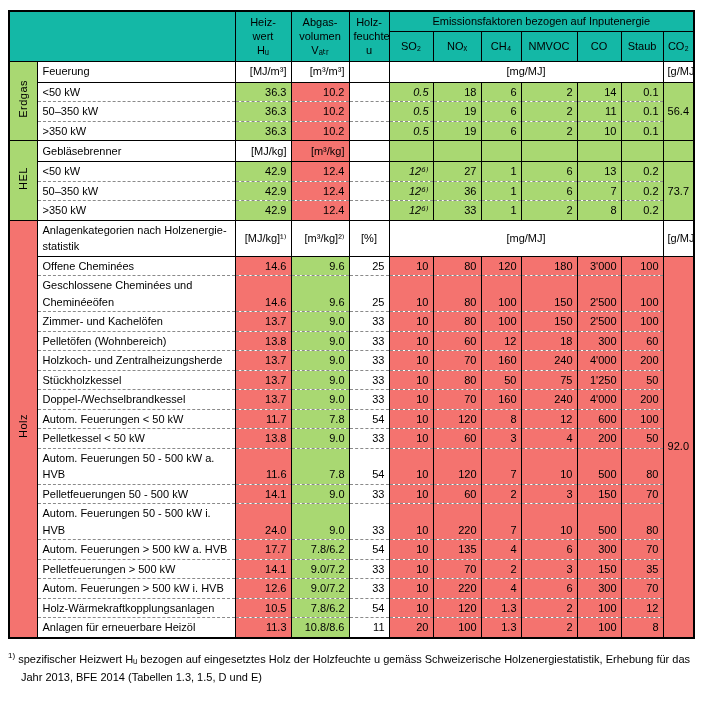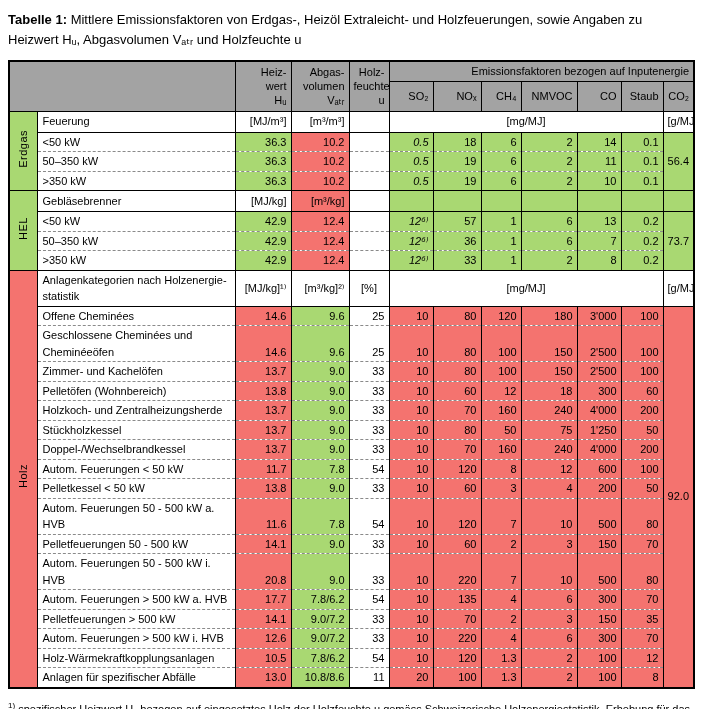--- a/index.html
+++ b/index.html
@@ -30,25 +30,25 @@
     border-left: 1px solid #000;
     border-right: 1px solid #000;
     border-top: none;
     border-bottom: none;
     padding: 1px 4px;
     overflow: hidden;
     box-sizing: border-box;
   }
   thead th {
     font-weight: normal;
-    text-align: right;
+    text-align: center;
     vertical-align: middle;
     white-space: pre-line;
     line-height: 1.3;
-    background: #a3a3a3;
+    background: #14b8a6;
   }
   thead tr.hrow2 th { border-top: 1px solid #000; height: 30px; }
   thead tr.hrow1 { height: 20px; }
   thead th.corner { border-left: none; }
 
   tbody td {
     vertical-align: bottom;
     line-height: 1.5;
     white-space: pre-line;
   }
@@ -75,23 +75,20 @@
 
   .footnotes { margin-top: 10px; font-size: 11px; line-height: 1.7; }
   .footnote { padding-left: 13px; text-indent: -13px; margin: 0 0 1px 0; }
   .footnote sup { font-size: 8px; }
 </style>
 </head>
 <body>
 
 <div class="page">
 
-  <div class="title">
-    <span class="bold">Tabelle 1:</span><span> Mittlere Emissionsfaktoren von Erdgas-, Heizöl Extraleicht- und Holzfeuerungen, sowie Angaben zu Heizwert Hᵤ, Abgasvolumen Vₐₜᵣ und Holzfeuchte u</span>
-  </div>
 
   <table class="main">
     <colgroup>
       <col style="width:28px">
         <col style="width:198px">
       <col style="width:56px">
         <col style="width:58px">
         <col style="width:40px">
       <col style="width:44px">
         <col style="width:48px">
@@ -185,21 +182,21 @@
           <td style="background: rgb(169, 216, 114);"></td>
           <td style="background: rgb(169, 216, 114);"></td>
           <td style="background: rgb(169, 216, 114);"></td>
         </tr>
         <tr class="r-solid datarow">
           <td class="name-cell">&lt;50 kW</td>
           <td class="num" style="background: rgb(169, 216, 114);">42.9</td>
           <td class="num" style="background: rgb(244, 115, 111);">12.4</td>
           <td class="num" style="background: rgb(255, 255, 255);"></td>
           <td class="num italic" style="background: rgb(169, 216, 114);">12⁶⁾</td>
-          <td class="num" style="background: rgb(169, 216, 114);">57</td>
+          <td class="num" style="background: rgb(169, 216, 114);">27</td>
           <td class="num" style="background: rgb(169, 216, 114);">1</td>
           <td class="num" style="background: rgb(169, 216, 114);">6</td>
           <td class="num" style="background: rgb(169, 216, 114);">13</td>
           <td class="num" style="background: rgb(169, 216, 114);">0.2</td>
           <td class="num co2cell" rowspan="3" style="background: rgb(169, 216, 114);">73.7</td>
         </tr>
         <tr class="r-dash datarow">
           <td class="name-cell">50–350 kW</td>
           <td class="num" style="background: rgb(169, 216, 114);">42.9</td>
           <td class="num" style="background: rgb(244, 115, 111);">12.4</td>
@@ -362,21 +359,21 @@
           <td class="num" style="background: rgb(255, 255, 255);">33</td>
           <td class="num" style="background: rgb(244, 115, 111);">10</td>
           <td class="num" style="background: rgb(244, 115, 111);">60</td>
           <td class="num" style="background: rgb(244, 115, 111);">2</td>
           <td class="num" style="background: rgb(244, 115, 111);">3</td>
           <td class="num" style="background: rgb(244, 115, 111);">150</td>
           <td class="num" style="background: rgb(244, 115, 111);">70</td>
         </tr>
         <tr class="r-dash datarow">
           <td class="name-cell">Autom. Feuerungen 50 - 500 kW i. HVB</td>
-          <td class="num" style="background: rgb(244, 115, 111);">20.8</td>
+          <td class="num" style="background: rgb(244, 115, 111);">24.0</td>
           <td class="num" style="background: rgb(169, 216, 114);">9.0</td>
           <td class="num" style="background: rgb(255, 255, 255);">33</td>
           <td class="num" style="background: rgb(244, 115, 111);">10</td>
           <td class="num" style="background: rgb(244, 115, 111);">220</td>
           <td class="num" style="background: rgb(244, 115, 111);">7</td>
           <td class="num" style="background: rgb(244, 115, 111);">10</td>
           <td class="num" style="background: rgb(244, 115, 111);">500</td>
           <td class="num" style="background: rgb(244, 115, 111);">80</td>
         </tr>
         <tr class="r-dash datarow">
@@ -421,22 +418,22 @@
           <td class="num" style="background: rgb(169, 216, 114);">7.8/6.2</td>
           <td class="num" style="background: rgb(255, 255, 255);">54</td>
           <td class="num" style="background: rgb(244, 115, 111);">10</td>
           <td class="num" style="background: rgb(244, 115, 111);">120</td>
           <td class="num" style="background: rgb(244, 115, 111);">1.3</td>
           <td class="num" style="background: rgb(244, 115, 111);">2</td>
           <td class="num" style="background: rgb(244, 115, 111);">100</td>
           <td class="num" style="background: rgb(244, 115, 111);">12</td>
         </tr>
         <tr class="r-dash datarow">
-          <td class="name-cell">Anlagen für spezifischer Abfälle</td>
-          <td class="num" style="background: rgb(244, 115, 111);">13.0</td>
+          <td class="name-cell">Anlagen für erneuerbare Heizöl</td>
+          <td class="num" style="background: rgb(244, 115, 111);">11.3</td>
           <td class="num" style="background: rgb(169, 216, 114);">10.8/8.6</td>
           <td class="num" style="background: rgb(255, 255, 255);">11</td>
           <td class="num" style="background: rgb(244, 115, 111);">20</td>
           <td class="num" style="background: rgb(244, 115, 111);">100</td>
           <td class="num" style="background: rgb(244, 115, 111);">1.3</td>
           <td class="num" style="background: rgb(244, 115, 111);">2</td>
           <td class="num" style="background: rgb(244, 115, 111);">100</td>
           <td class="num" style="background: rgb(244, 115, 111);">8</td>
         </tr>
       </tbody>

